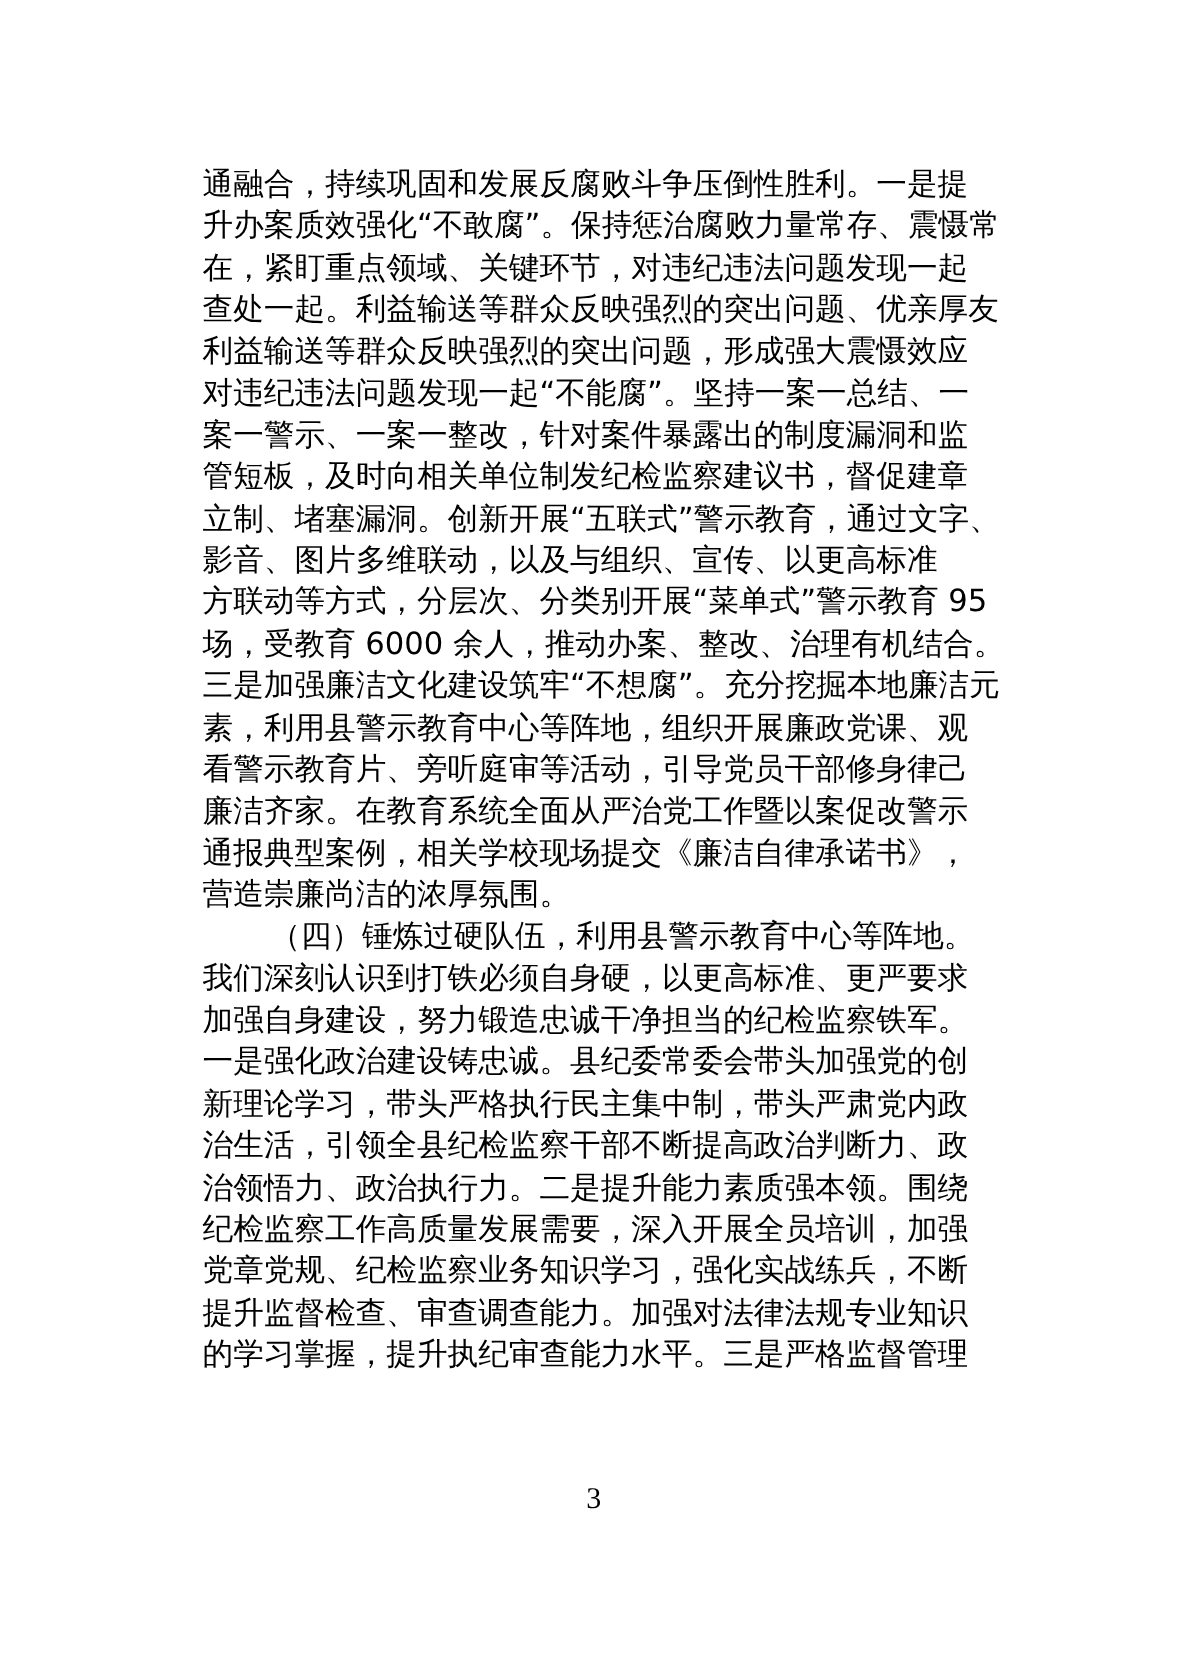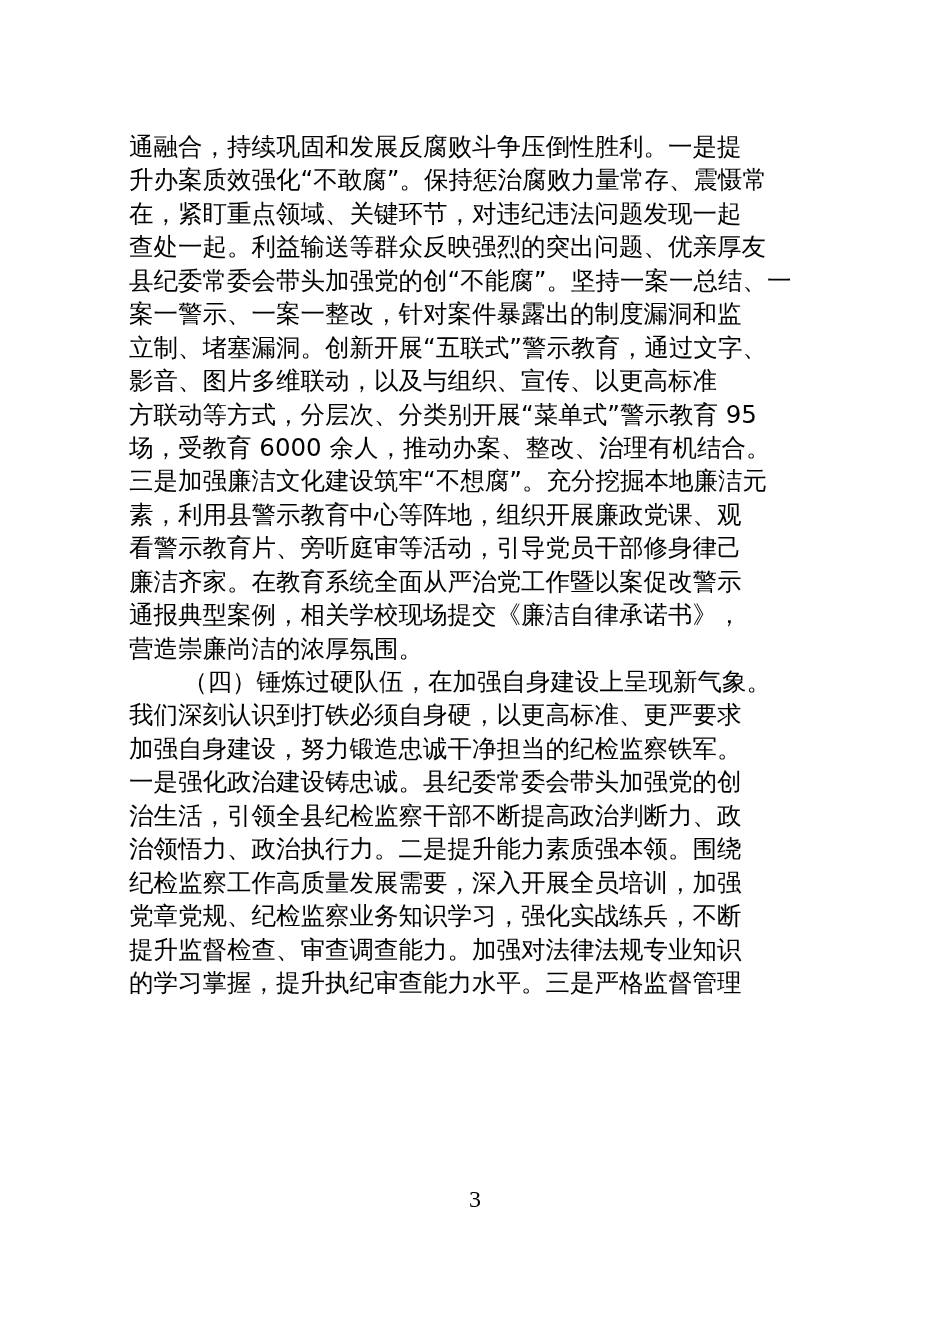--- a/index.html
+++ b/index.html
@@ -17,21 +17,21 @@
     }
     .page {
       position: absolute;
       left: 0; top: 0;
       width: 950px;
       height: 1344px;
       background: #ffffff;
     }
     .body-text {
       position: absolute;
-      left: 129px;
+      left: 162px;
       top: 130px;
       width: 680px;
     }
     .line {
       height: 33.45px;
       line-height: 33.45px;
       font-size: 24.5px;
       white-space: nowrap;
       letter-spacing: 0px;
     }
@@ -50,36 +50,39 @@
   </style>
 </head>
 <body>
 
 <div class="page">
   <div class="body-text">
     <div class="line">通融合，持续巩固和发展反腐败斗争压倒性胜利。一是提</div>
     <div class="line">升办案质效强化“不敢腐”。保持惩治腐败力量常存、震慑常</div>
     <div class="line">在，紧盯重点领域、关键环节，对违纪违法问题发现一起</div>
     <div class="line">查处一起。利益输送等群众反映强烈的突出问题、优亲厚友</div>
-    <div class="line">县纪委常委会带头加强党的创“不能腐”。坚持一案一总结、一</div>
+    <div class="line">利益输送等群众反映强烈的突出问题，形成强大震慑效应</div>
+    <div class="line">对违纪违法问题发现一起“不能腐”。坚持一案一总结、一</div>
     <div class="line">案一警示、一案一整改，针对案件暴露出的制度漏洞和监</div>
+    <div class="line">管短板，及时向相关单位制发纪检监察建议书，督促建章</div>
     <div class="line">立制、堵塞漏洞。创新开展“五联式”警示教育，通过文字、</div>
     <div class="line">影音、图片多维联动，以及与组织、宣传、以更高标准</div>
     <div class="line">方联动等方式，分层次、分类别开展“菜单式”警示教育 95</div>
     <div class="line">场，受教育 6000 余人，推动办案、整改、治理有机结合。</div>
     <div class="line">三是加强廉洁文化建设筑牢“不想腐”。充分挖掘本地廉洁元</div>
     <div class="line">素，利用县警示教育中心等阵地，组织开展廉政党课、观</div>
     <div class="line">看警示教育片、旁听庭审等活动，引导党员干部修身律己</div>
     <div class="line">廉洁齐家。在教育系统全面从严治党工作暨以案促改警示</div>
     <div class="line">通报典型案例，相关学校现场提交《廉洁自律承诺书》，</div>
     <div class="line">营造崇廉尚洁的浓厚氛围。</div>
-    <div class="line indent">（四）锤炼过硬队伍，在加强自身建设上呈现新气象。</div>
+    <div class="line indent">（四）锤炼过硬队伍，利用县警示教育中心等阵地。</div>
     <div class="line">我们深刻认识到打铁必须自身硬，以更高标准、更严要求</div>
     <div class="line">加强自身建设，努力锻造忠诚干净担当的纪检监察铁军。</div>
     <div class="line">一是强化政治建设铸忠诚。县纪委常委会带头加强党的创</div>
+    <div class="line">新理论学习，带头严格执行民主集中制，带头严肃党内政</div>
     <div class="line">治生活，引领全县纪检监察干部不断提高政治判断力、政</div>
     <div class="line">治领悟力、政治执行力。二是提升能力素质强本领。围绕</div>
     <div class="line">纪检监察工作高质量发展需要，深入开展全员培训，加强</div>
     <div class="line">党章党规、纪检监察业务知识学习，强化实战练兵，不断</div>
     <div class="line">提升监督检查、审查调查能力。加强对法律法规专业知识</div>
     <div class="line">的学习掌握，提升执纪审查能力水平。三是严格监督管理</div>
   </div>
 
   <div class="page-number">3</div>
 </div>

